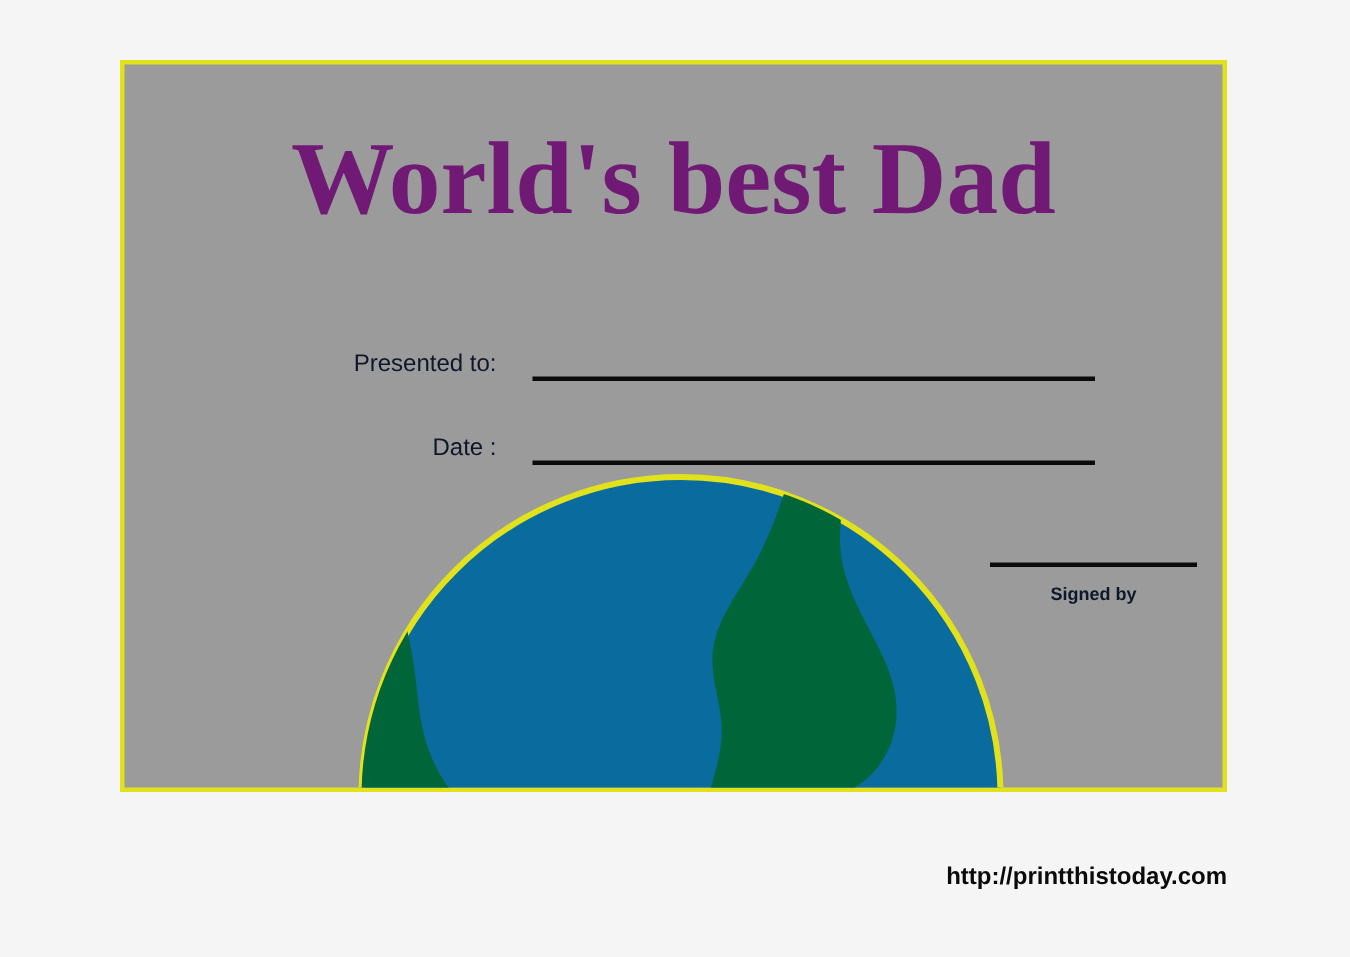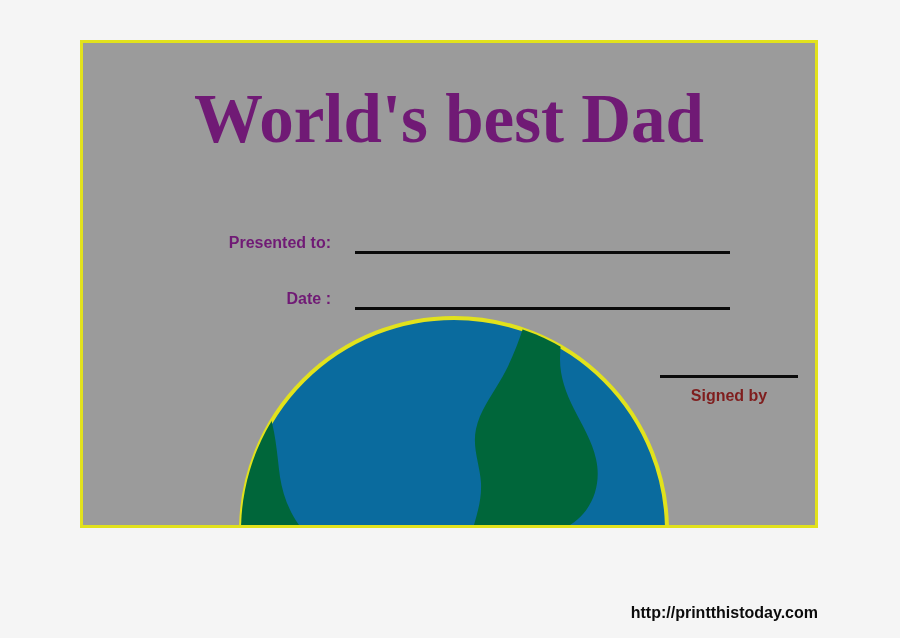--- a/index.html
+++ b/index.html
@@ -53,23 +53,23 @@
   }
 
   
   .form-row {
     position: absolute;
     display: flex;
     align-items: flex-end;
   }
   .form-label {
     font-family: "Liberation Sans", sans-serif;
-    font-weight: bold;
+    font-weight: normal;
     font-size: 16px;
-    color: #701a75;
+    color: #0f172a;
     text-align: right;
     line-height: 18px;
     padding-bottom: 2px;
     white-space: nowrap;
   }
   .form-line {
     border-bottom: 3px solid #0b0b0b;
     height: 18px;
   }
 
@@ -98,22 +98,22 @@
   }
   #signed-line {
     width: 138px;
     height: 0;
     border-bottom: 3px solid #0b0b0b;
   }
   #signed-label {
     margin-top: 9px;
     font-family: "Liberation Sans", sans-serif;
     font-weight: bold;
-    font-size: 16px;
-    color: #7f1d1d;
+    font-size: 12px;
+    color: #0f172a;
     line-height: 18px;
     white-space: nowrap;
   }
 
   
   #globe-wrap {
     position: absolute;
     left: 155px;
     top: 272px;
     width: 432px;
@@ -132,21 +132,20 @@
     position: absolute;
     left: 0;
     top: 576px;
     width: 818px;
     text-align: right;
     font-family: "Liberation Sans", sans-serif;
     font-weight: bold;
     font-size: 16px;
     color: #0b0b0b;
     white-space: nowrap;
-    margin-top: 28px;
   }
 </style>
 </head>
 <body>
 
 <div id="page">
 
   <div id="certificate">
 
     <div id="title">World's best Dad</div>

